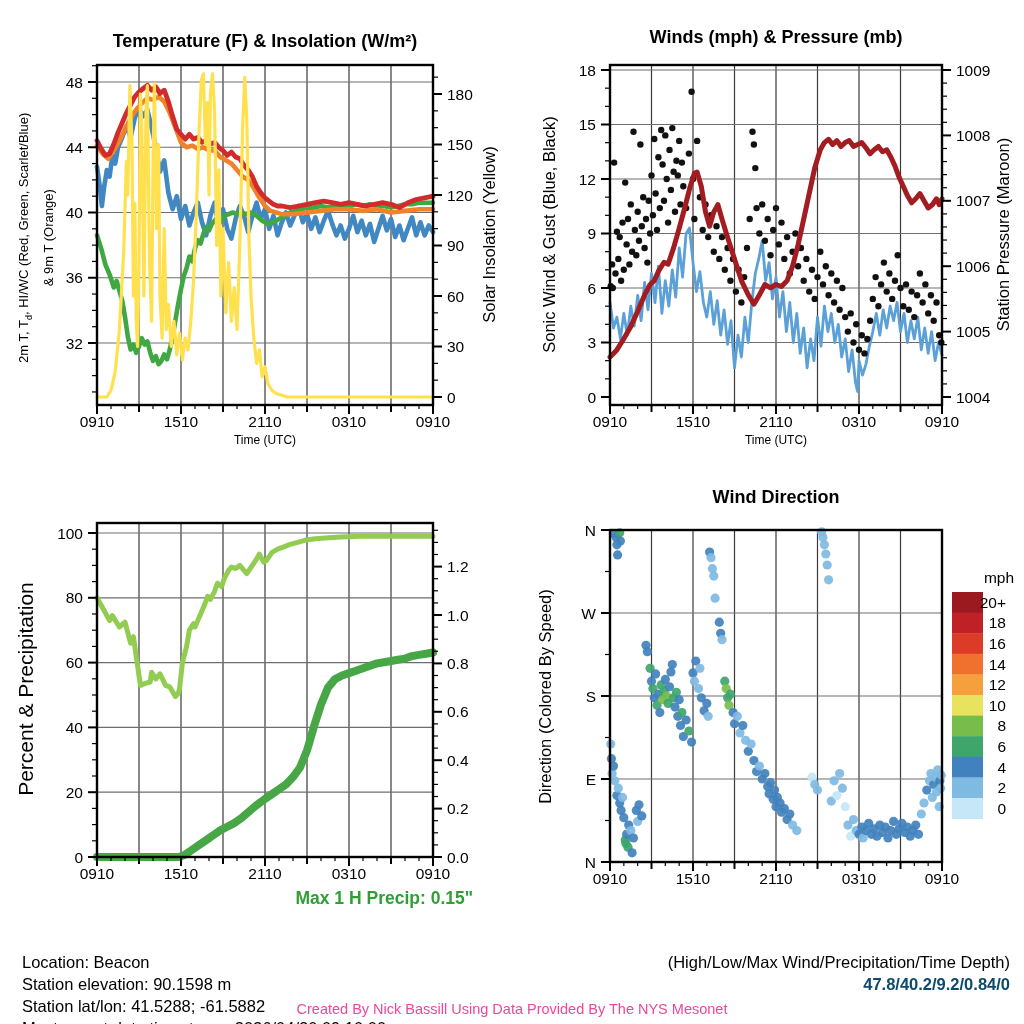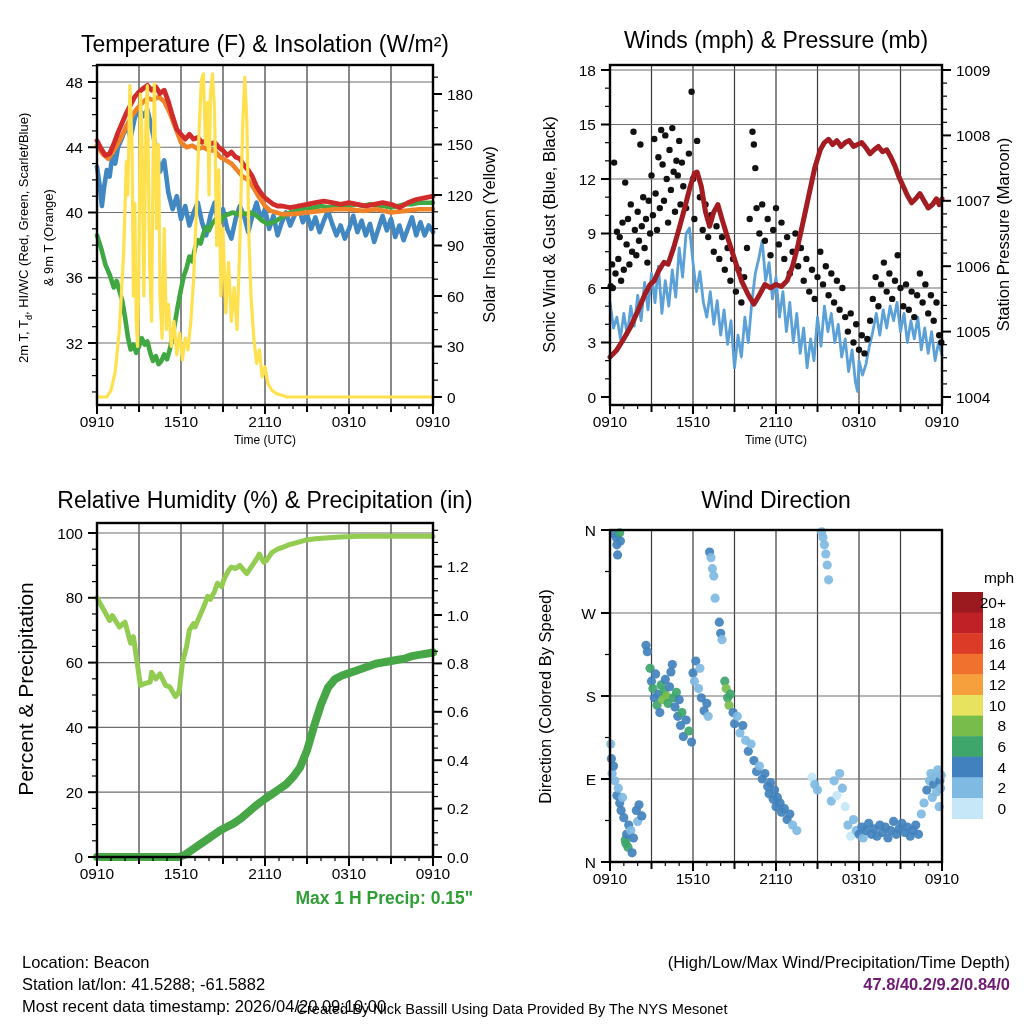--- a/index.html
+++ b/index.html
@@ -2,30 +2,30 @@
 <html><head>
 <meta charset="utf-8">
 <style>
   html,body{margin:0;padding:0;background:#fff;}
   .page{position:relative;width:1024px;height:1024px;background:#ffffff;overflow:hidden;
         font-family:"Liberation Sans", sans-serif;color:#000;}
   #plots{position:absolute;left:0;top:0;}
   .abs{position:absolute;}
   .ctr{text-align:center;}
   .rt{text-align:right;}
-  .title{font-size:23px;}
+  .title{font-size:18px;font-weight:bold;}
   .xlab{font-size:12px;}
   .rot{position:absolute;text-align:center;transform:rotate(-90deg);transform-origin:center;}
   .ylab-sm{font-size:13px;line-height:19px;}
   .ylab-md{font-size:16.5px;}
   .ylab-lg{font-size:21px;}
   .annot{font-size:17.5px;font-weight:bold;}
   .foot{font-size:16.5px;line-height:22px;margin-top:45px;}
   .red-b{font-weight:bold;}
-  .credit{font-size:14.5px;color:#000000;}
+  .credit{font-size:14.5px;color:#ec4899;}
   sub{font-size:9px;}
 </style>
 </head>
 <body>
 
 <div class="page">
   <svg id="plots" width="1024" height="1024" viewBox="0 0 1024 1024">
       <g>
         <line x1="97" y1="65" x2="97" y2="405" stroke="#3a3a3a" stroke-width="1.2"></line>
         <line x1="139" y1="65" x2="139" y2="405" stroke="#3a3a3a" stroke-width="1.2"></line>
@@ -745,40 +745,40 @@
           <text x="1006" y="793.1999999999999" text-anchor="end" font-size="15.5" font-family="Liberation Sans, sans-serif" fill="#000">2</text>
           <rect x="952" y="798" width="31" height="21" fill="#c6e7f7"></rect>
           <text x="1006" y="813.8" text-anchor="end" font-size="15.5" font-family="Liberation Sans, sans-serif" fill="#000">0</text>
           <text x="999" y="583" text-anchor="middle" font-size="15.5" font-family="Liberation Sans, sans-serif" fill="#000">mph</text>
         </g>
       </g>
     </svg>
 
   <div class="abs ctr title" style="left:15px;top:31px;width:500px">Temperature (F) &amp; Insolation (W/m²)</div>
   <div class="abs ctr title" style="left:526px;top:27px;width:500px">Winds (mph) &amp; Pressure (mb)</div>
-  <div class="abs ctr title" style="left:15px;top:487px;width:500px">Relative Humidity (%) &amp; Precipitation (in)</div>
   <div class="abs ctr title" style="left:526px;top:487px;width:500px">Wind Direction</div>
 
   <div class="abs ctr xlab" style="left:115px;top:433px;width:300px">Time (UTC)</div>
   <div class="abs ctr xlab" style="left:626px;top:433px;width:300px">Time (UTC)</div>
 
   <div class="rot ylab-sm" style="left:-149px;top:216px;width:370px"><span>2m T, T</span><sub>d</sub><span>, HI/WC (Red, Green, Scarlet/Blue)</span><br><span>&amp; 9m T (Orange)</span></div>
   <div class="rot ylab-md" style="left:304px;top:225px;width:370px">Solar Insolation (Yellow)</div>
   <div class="rot ylab-md" style="left:364px;top:225px;width:370px">Sonic Wind &amp; Gust (Blue, Black)</div>
   <div class="rot ylab-md" style="left:818px;top:225px;width:370px">Station Pressure (Maroon)</div>
   <div class="rot ylab-lg" style="left:-159px;top:677px;width:370px">Percent &amp; Precipitation</div>
   <div class="rot ylab-md" style="left:360px;top:687px;width:370px">Direction (Colored By Speed)</div>
 
   <div class="abs rt annot" style="left:173px;top:888px;width:300px;color:#2f9e35">Max 1 H Precip: 0.15"</div>
 
   <div class="abs foot" style="left:22px;top:906px">
     <div>Location: Beacon</div>
+    <div>Station elevation: 90.1598 m</div>
     <div>Station lat/lon: 41.5288; -61.5882</div>
     <div>Most recent data timestamp: 2026/04/20 09:10:00</div>
   </div>
 
   <div class="abs rt foot" style="left:510px;top:906px;width:500px">
     <div>(High/Low/Max Wind/Precipitation/Time Depth)</div>
-    <div class="red-b" style="color:#701a75">47.8/40.2/9.2/0.84/0</div>
+    <div class="red-b" style="color:#0c4a6e">47.8/40.2/9.2/0.84/0</div>
   </div>
 
   <div class="abs ctr credit" style="left:262px;top:1001px;width:500px">Created By Nick Bassill Using Data Provided By The NYS Mesonet</div>
 </div>
 
 </body></html>

